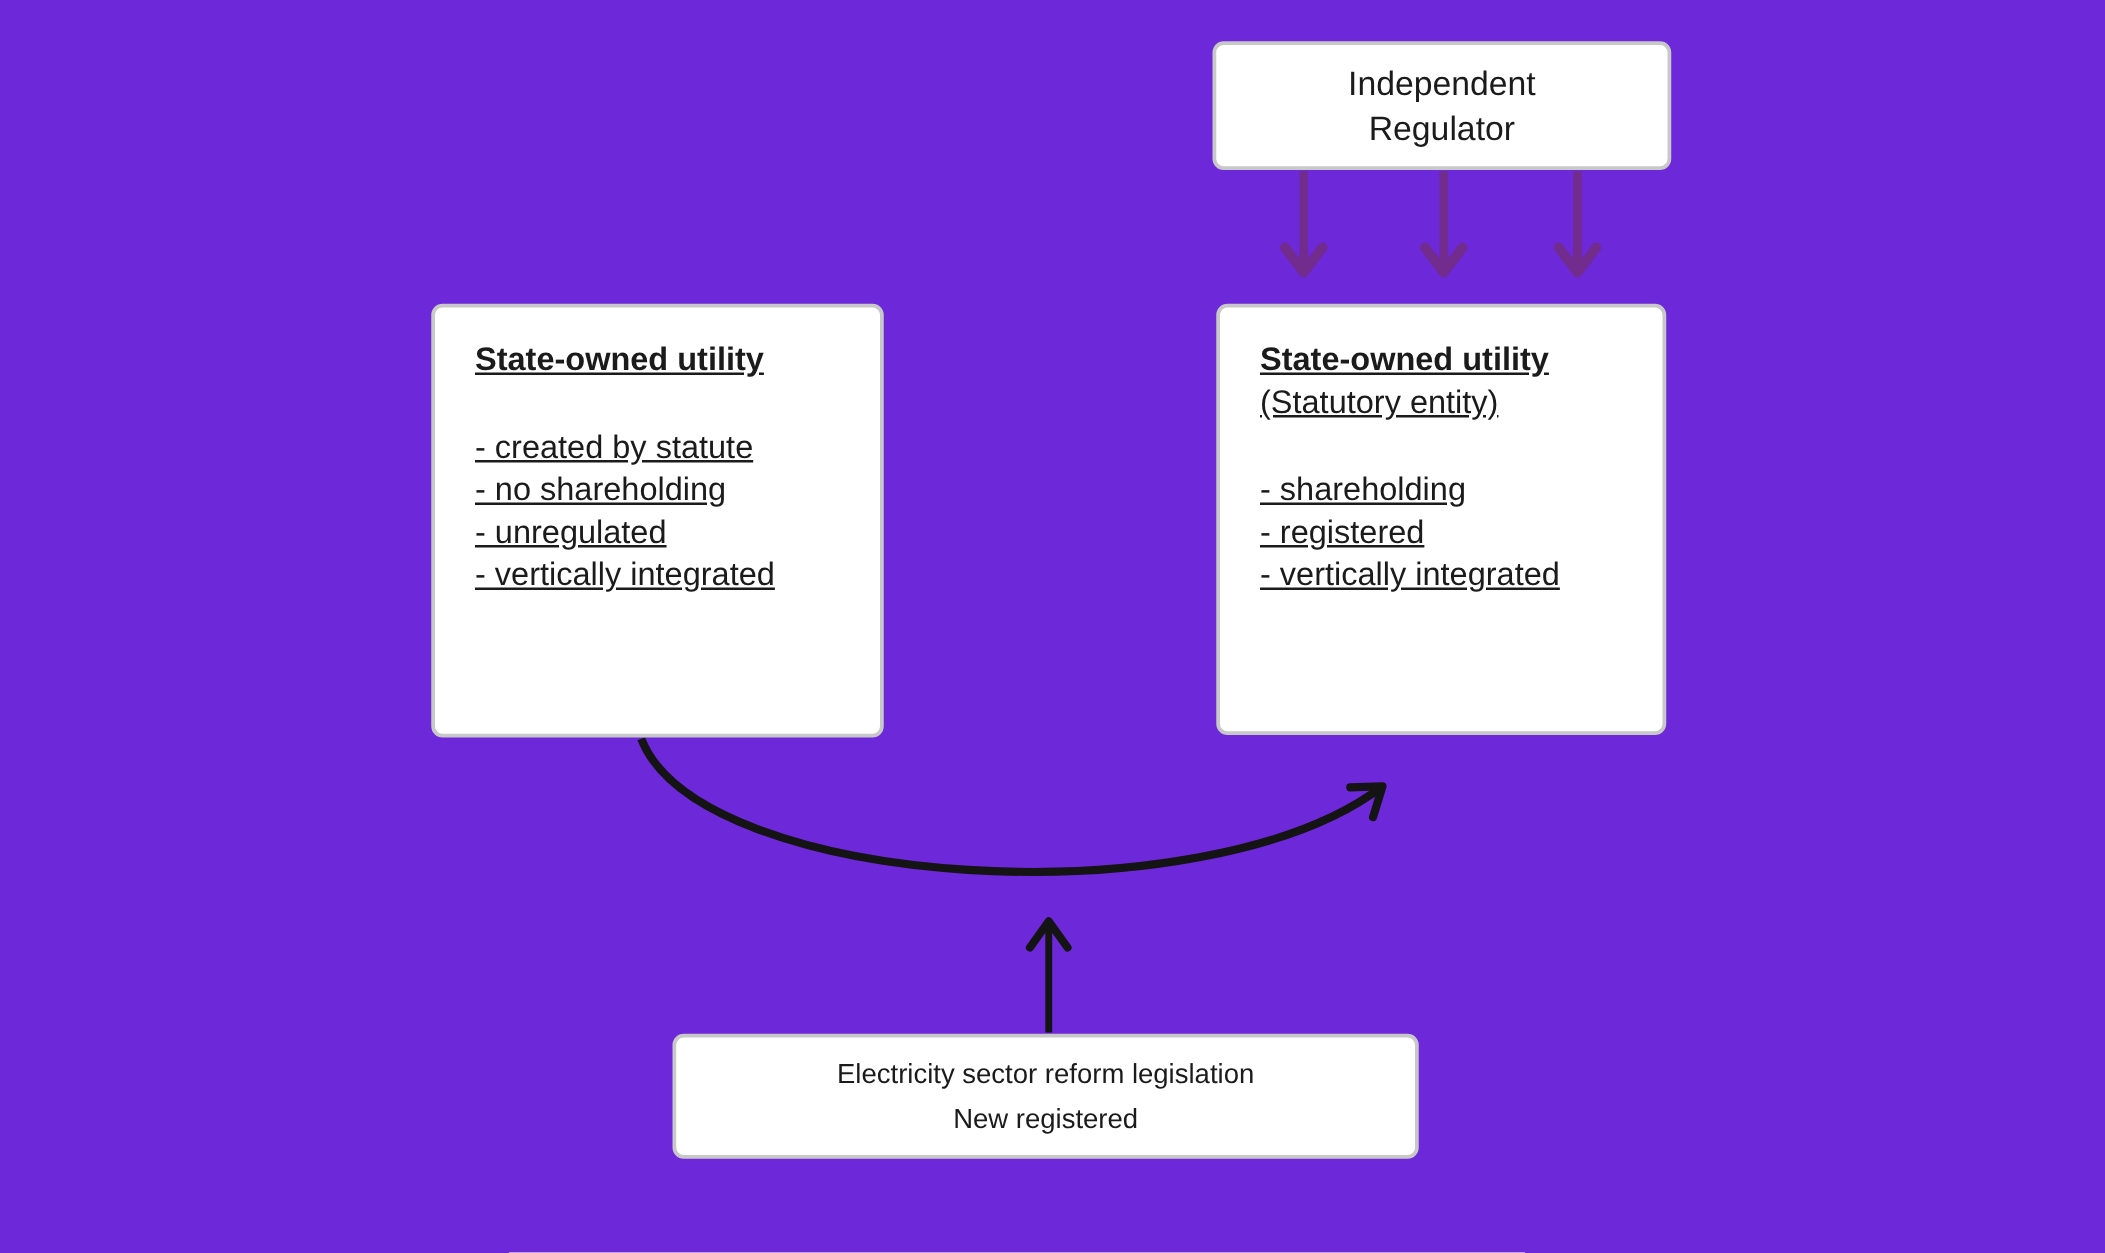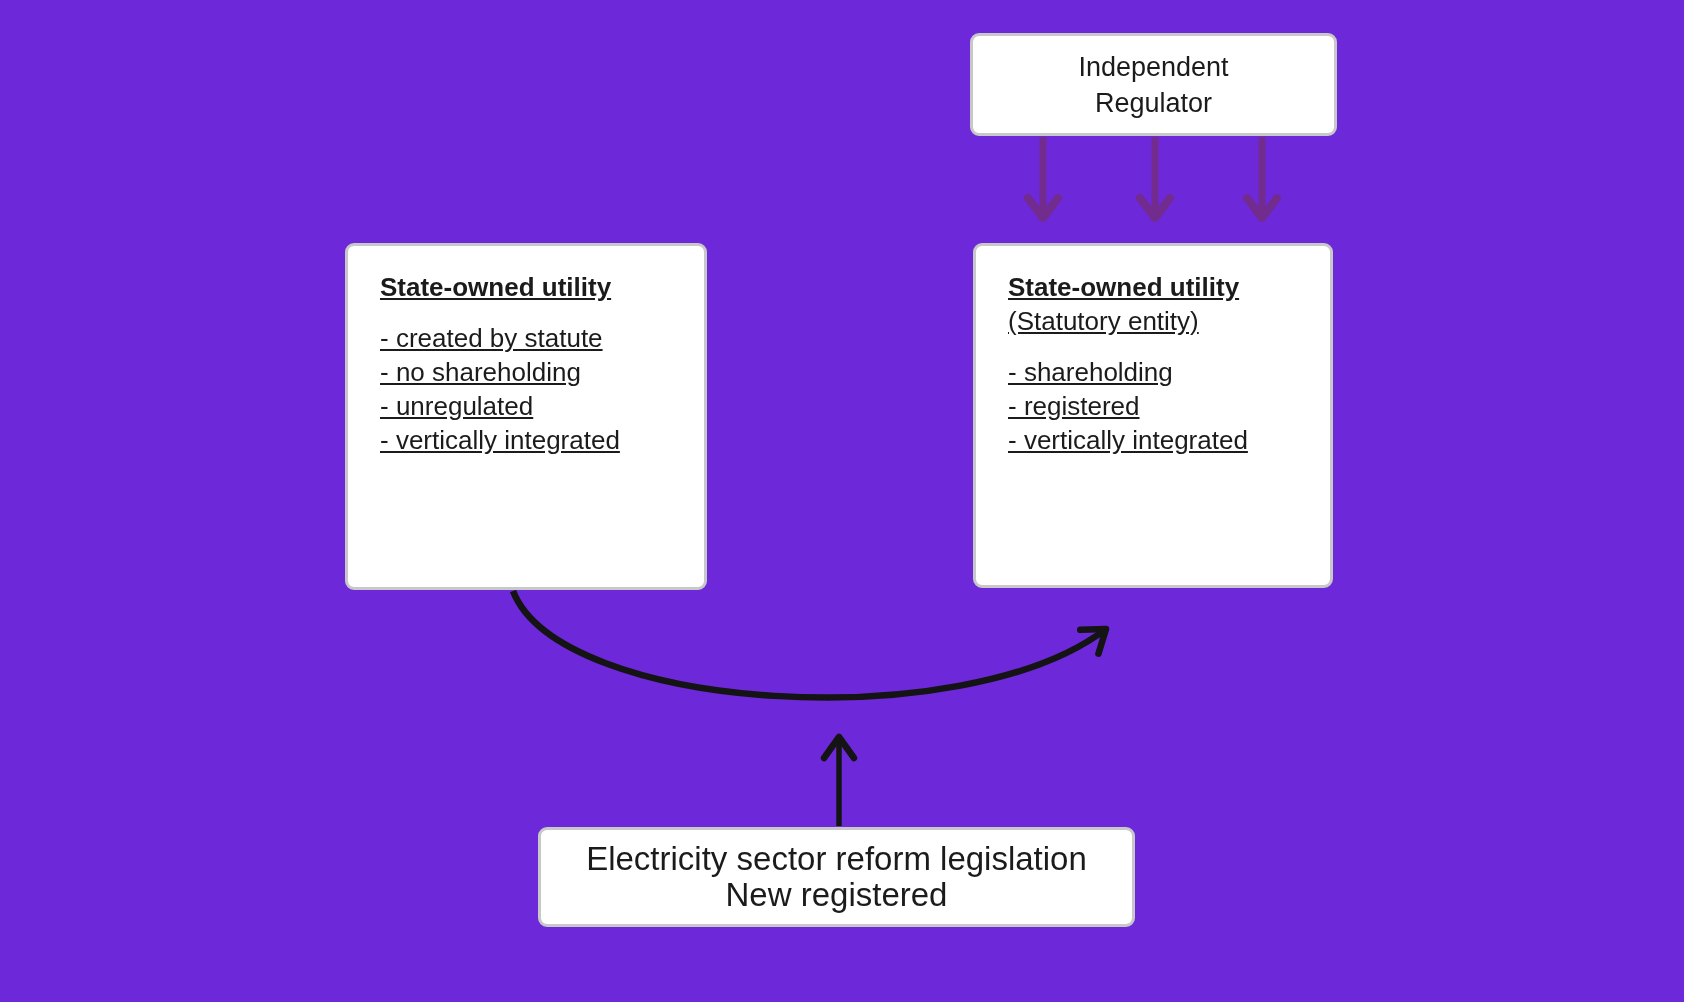--- a/index.html
+++ b/index.html
@@ -35,35 +35,35 @@
   }
   .box-entity {
     padding: 24px 18px 0 32px;
     font-size: 26px; line-height: 34px; text-decoration: underline;
   }
   .box-statutory { left: 345px; top: 243px; width: 362px; height: 347px; }
   .box-corporate { left: 973px; top: 243px; width: 360px; height: 345px; }
   .box-title { font-weight: bold; }
   .bullet-list {
     list-style: none;
-    margin: 17px 0 0 0;
+    margin: 36px 0 0 0;
     padding: 0;
   }
   .bullet-list li {
     padding-left: 20px;
     text-indent: -20px;
   }
   .box-corporate .bullet-list li:first-child { max-width: 252px; }
   .box-legislation {
     left: 538px; top: 827px;
     width: 597px; height: 100px;
     display: flex; flex-direction: column;
     align-items: center; justify-content: center;
     text-align: center;
-    font-size: 33px; line-height: 36px;
+    font-size: 22px; line-height: 36px;
   }
 </style>
 </head>
 <body>
 
 <div class="canvas">
 
   <svg class="overlay" viewBox="0 0 1684 1002" xmlns="http://www.w3.org/2000/svg">
     <defs>
       <marker id="headPurple" markerUnits="userSpaceOnUse" markerWidth="60" markerHeight="60" refX="0" refY="0" orient="auto" overflow="visible">

